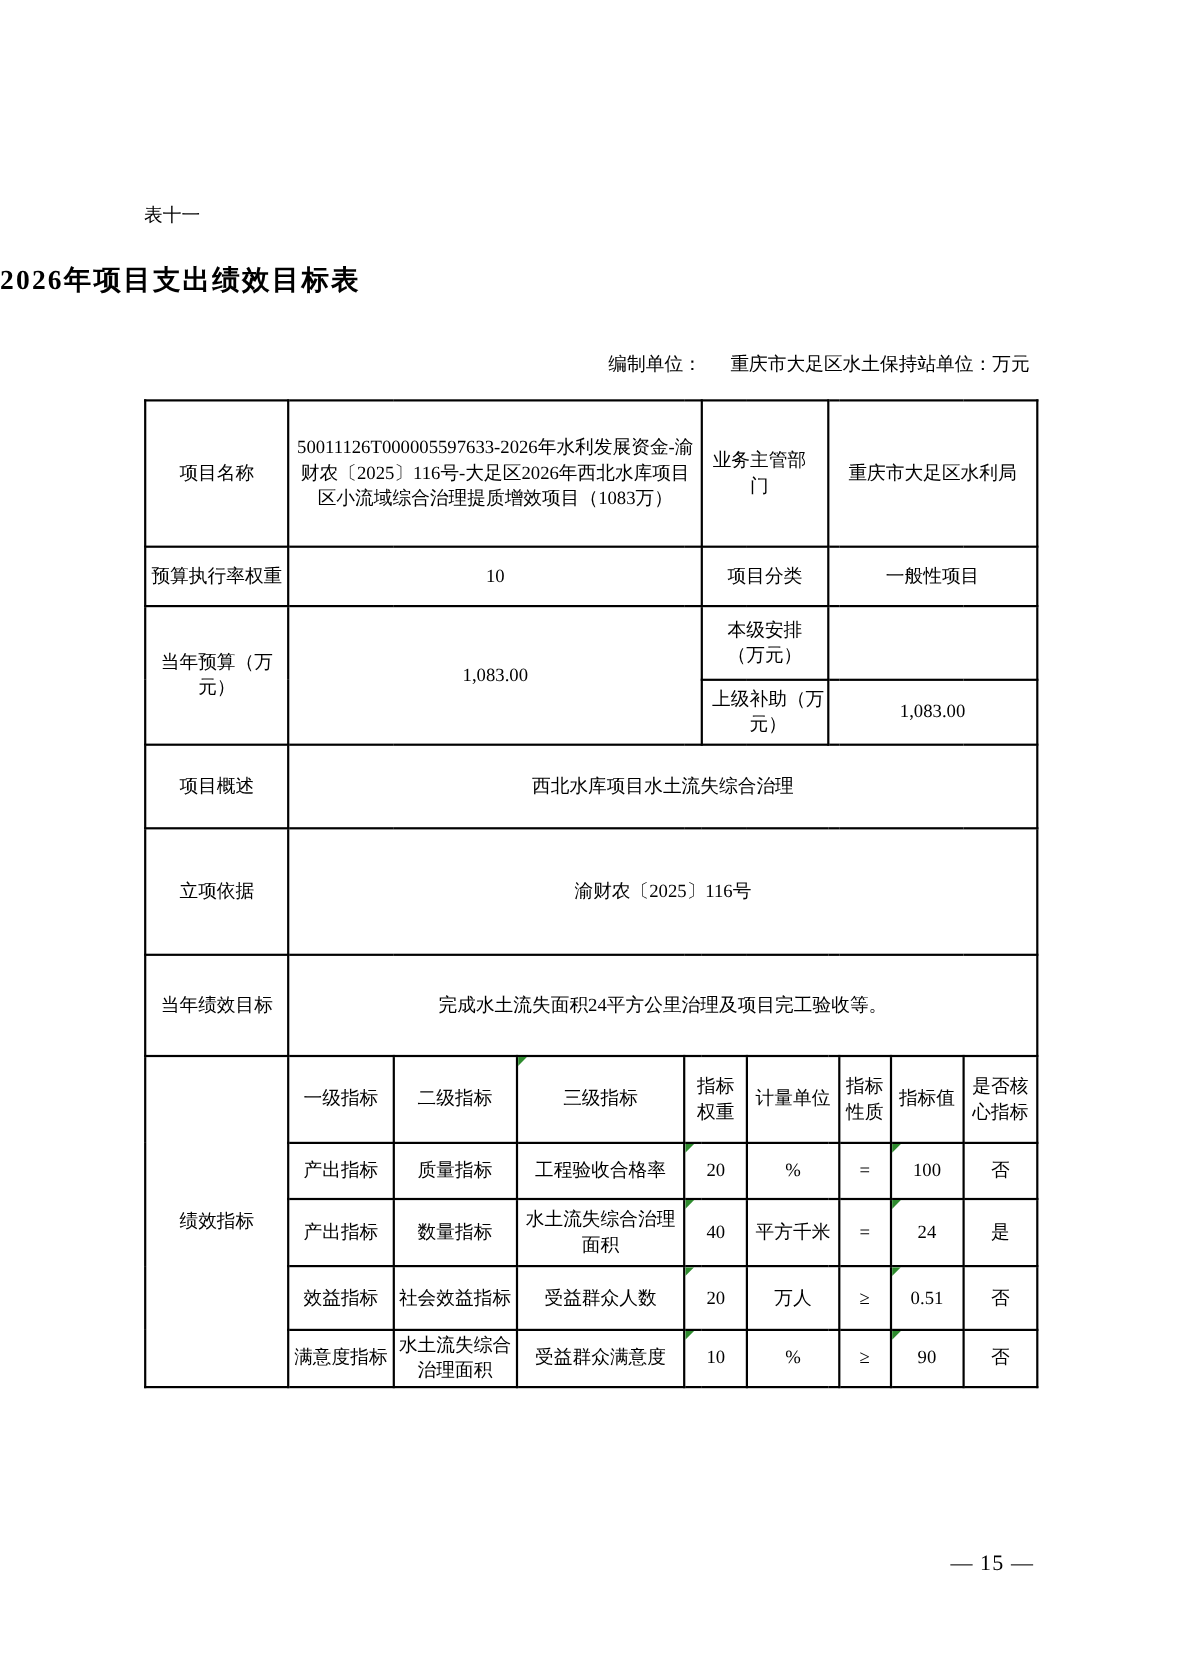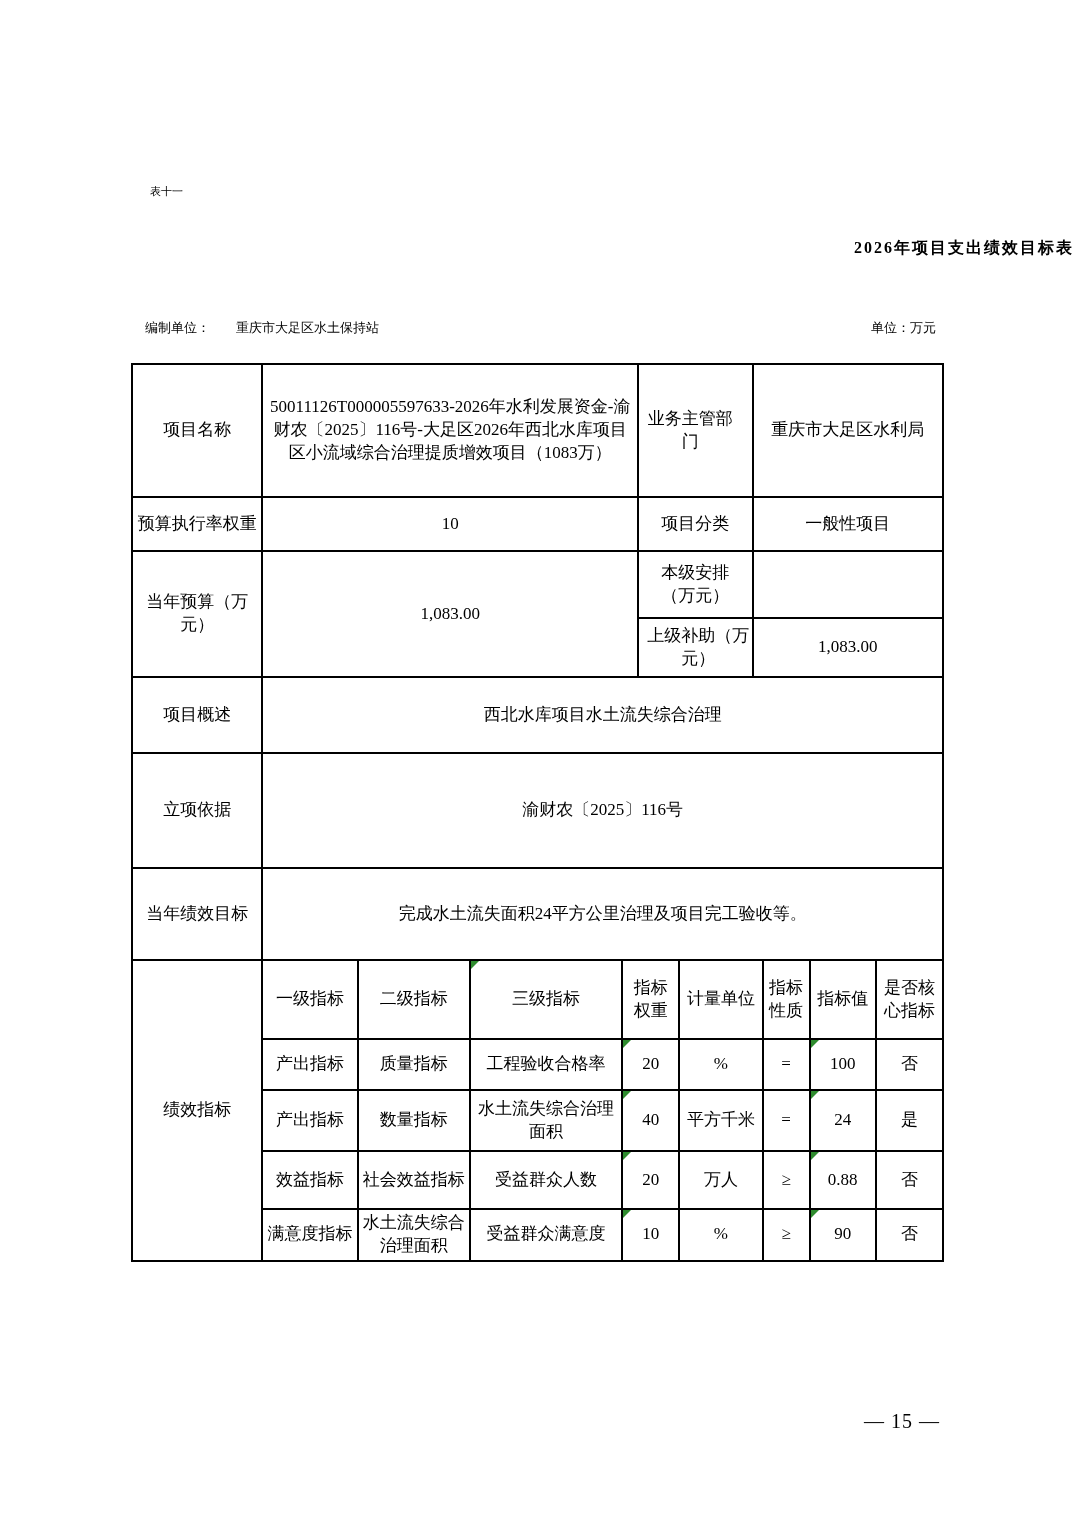--- a/index.html
+++ b/index.html
@@ -6,32 +6,32 @@
   html,body { margin:0; padding:0; background:#e8e8e8; }
   .page {
     position:relative;
     width:1074px; height:1520px;
     margin:0 auto;
     background:#ffffff;
     font-family:"Liberation Serif","DejaVu Serif",serif;
     color:#000;
   }
   .tbl-label {
-    position:absolute; left:150px; top:184px;
-    font-size:11px;
+    position:absolute; left:131px; top:184px;
+    font-size:17px;
   }
   .doc-title {
     position:absolute; left:0; top:238px; width:100%;
-    margin:0; text-align:right;
-    font-size:16px; font-weight:bold; letter-spacing:2px;
+    margin:0; text-align:left;
+    font-size:25px; font-weight:bold; letter-spacing:2px;
   }
   .meta-row {
     position:absolute; left:145px; top:319px; width:791px;
-    display:flex; justify-content:space-between;
-    font-size:13px;
+    display:flex; justify-content:flex-end;
+    font-size:17px;
     font-family:Liberation Mono, monospace;
   }
   .prepared-value { margin-left:26px; }
 
   table.main {
     position:absolute; left:131px; top:363px;
     border-collapse:collapse; table-layout:fixed;
     width:813px;
   }
   table.main td, table.main th {
@@ -165,21 +165,21 @@
       <td>是</td>
     </tr>
 
     <tr style="height:58px">
       <td class="cell-left">效益指标</td>
       <td class="cell-left">社会效益指标</td>
       <td class="cell-left">受益群众人数</td>
       <td colspan="2" class="tri bl-thick">20</td>
       <td colspan="2" class="pad-mid">万人</td>
       <td>≥</td>
-      <td class="tri bl-thick">0.88</td>
+      <td class="tri bl-thick">0.51</td>
       <td>否</td>
     </tr>
 
     <tr style="height:41px">
       <td class="cell-left">满意度指标</td>
       <td class="cell-left">水土流失综合治理面积</td>
       <td class="cell-left">受益群众满意度</td>
       <td colspan="2" class="tri bl-thick">10</td>
       <td colspan="2" class="pad-mid">%</td>
       <td>≥</td>

